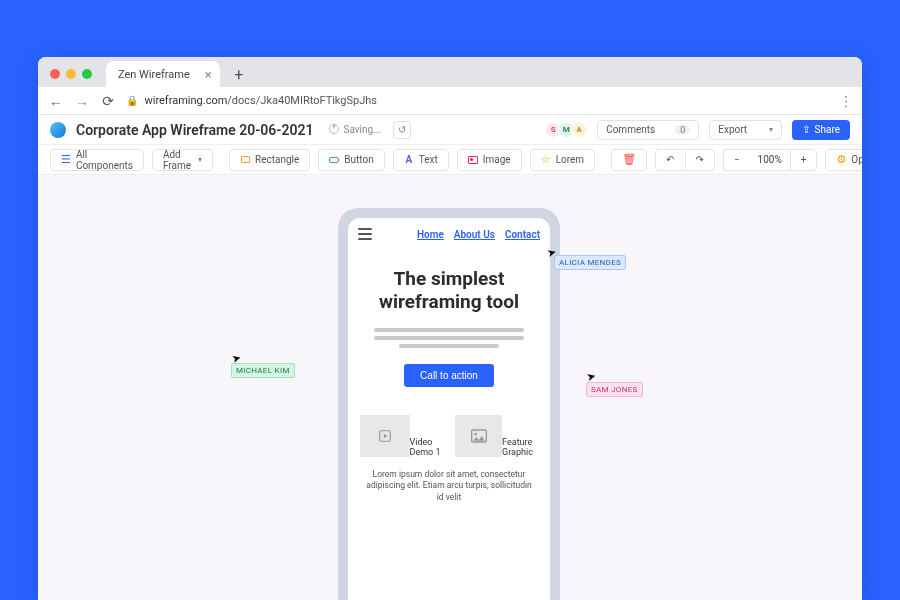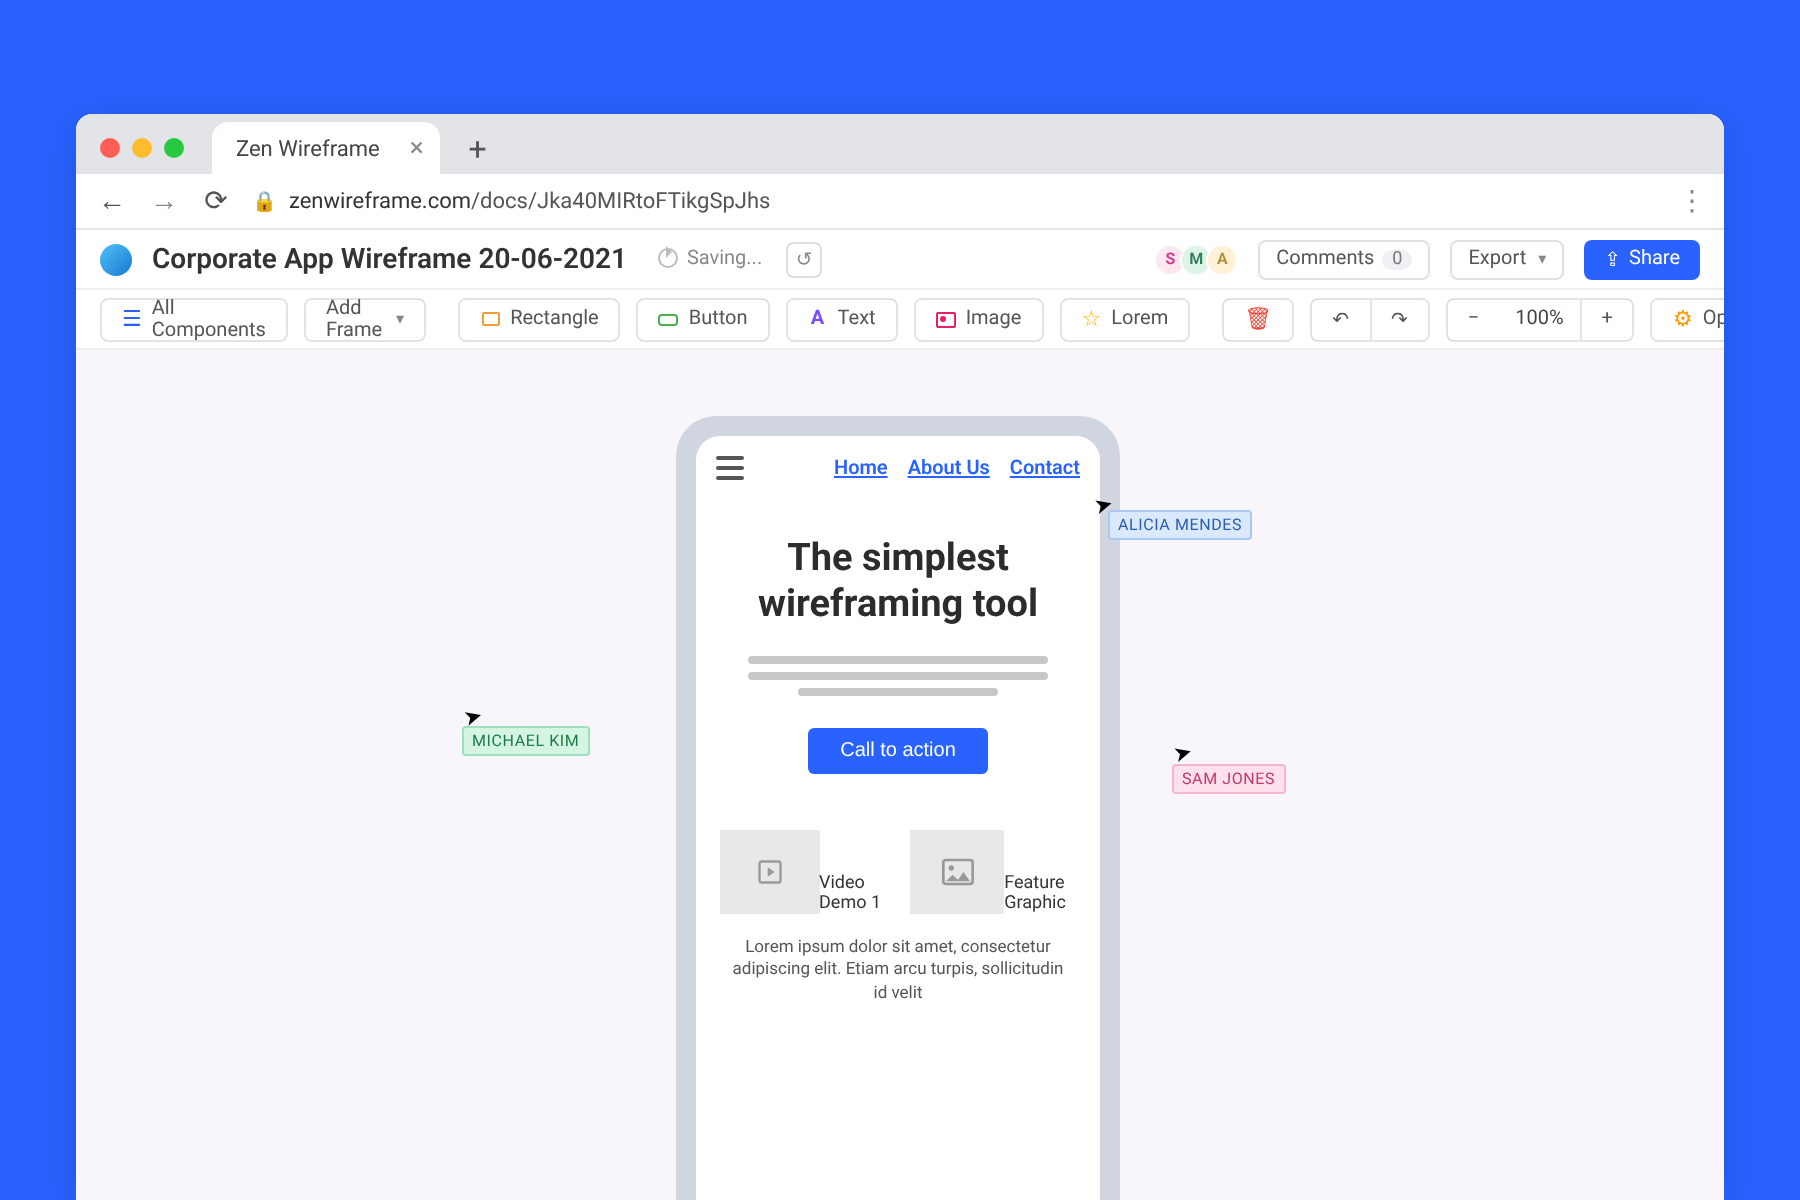--- a/index.html
+++ b/index.html
@@ -23,21 +23,21 @@
 .app-logo{width:16px;height:16px;border-radius:50%;background:linear-gradient(135deg,#4fc3f7,#1976d2)}
 .doc-title{font-size:14px;font-weight:600;color:#333}
 .saving{display:flex;align-items:flex-start;gap:4px;font-size:10px;color:#888;margin-left:6px}
 .saving-icon{display:inline-block;width:10px;height:10px;border:1.5px solid #bbb;border-radius:50%;position:relative}
 .saving-icon::after{content:"";position:absolute;left:3px;top:-2px;border:3px solid transparent;border-left-color:#bbb}
 .hist{width:18px;height:18px;border:1px solid #ddd;border-radius:4px;display:flex;align-items:center;justify-content:center;color:#888;font-size:10px;margin-left:2px}
 .spacer{flex:1}
 .avatars{display:flex;gap:-2px}
 .av{width:16px;height:16px;border-radius:50%;font-size:8px;font-weight:600;display:flex;align-items:center;justify-content:center;border:1px solid #fff;margin-left:-3px}
 .av.s{background:#fde7f0;color:#d63384}.av.m{background:#dcf5e7;color:#2e7d5a}.av.a{background:#fff1d6;color:#b58a2e}
-.hdr-btn{height:20px;padding:0 8px;border:1px solid #e0e0e0;border-radius:4px;font-size:10px;color:#555;display:flex;align-items:center;gap:4px;background:#fff}
+.hdr-btn{height:20px;padding:0 8px;border:1px solid #e0e0e0;border-radius:4px;font-size:10px;color:#555;display:flex;align-items:center;gap:20px;background:#fff}
 .hdr-btn .pill{background:#eef0f3;border-radius:8px;padding:0 5px;font-size:9px;color:#777}
 .share-btn{background:#2962ff;color:#fff;border:none;height:20px;padding:0 10px;border-radius:4px;font-size:10px;display:flex;align-items:center;gap:4px}
 .toolbar{height:30px;display:flex;align-items:center;padding:0 12px;gap:8px;border-bottom:1px solid #eee}
 .tbtn{height:22px;padding:0 10px;border:1px solid #e3e3e3;border-radius:4px;font-size:10px;color:#555;display:flex;align-items:center;gap:5px;background:#fff}
 .ticon{width:10px;height:10px;display:inline-flex;align-items:center;justify-content:center}
 .tgap{flex:1}
 .tgroup{display:flex;align-items:center;gap:0}
 .tgroup .tbtn{border-radius:0;border-right:none}
 .tgroup .tbtn:first-child{border-radius:4px 0 0 4px}
 .tgroup .tbtn:last-child{border-radius:0 4px 4px 0;border-right:1px solid #e3e3e3}
@@ -95,21 +95,21 @@
     </div>
     <div class="newtab">+</div>
   </div>
 
   <div class="addr-bar">
     <span class="nav-btn on">←</span>
     <span class="nav-btn">→</span>
     <span class="nav-btn on">⟳</span>
     <div class="url">
       <span class="url-lock">🔒</span>
-      <span><span class="domain">zenwireframe.com</span><span>/docs/Jka40MIRtoFTikgSpJhs</span></span>
+      <span><span class="domain">wireframing.com</span><span>/docs/Jka40MIRtoFTikgSpJhs</span></span>
     </div>
     <span class="kebab">⋮</span>
   </div>
 
   <div class="app-hdr">
     <div class="app-logo"></div>
     <div class="doc-title">Corporate App Wireframe 20-06-2021</div>
     <div class="saving">
       <span class="saving-icon"></span>
       <span>Saving...</span>

